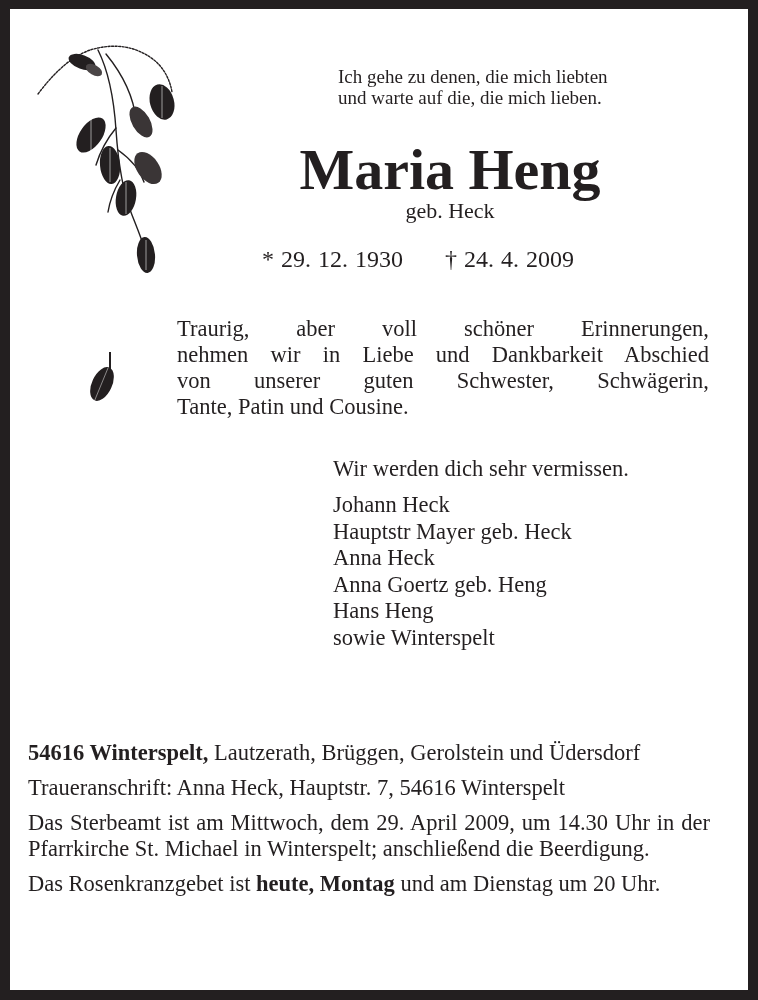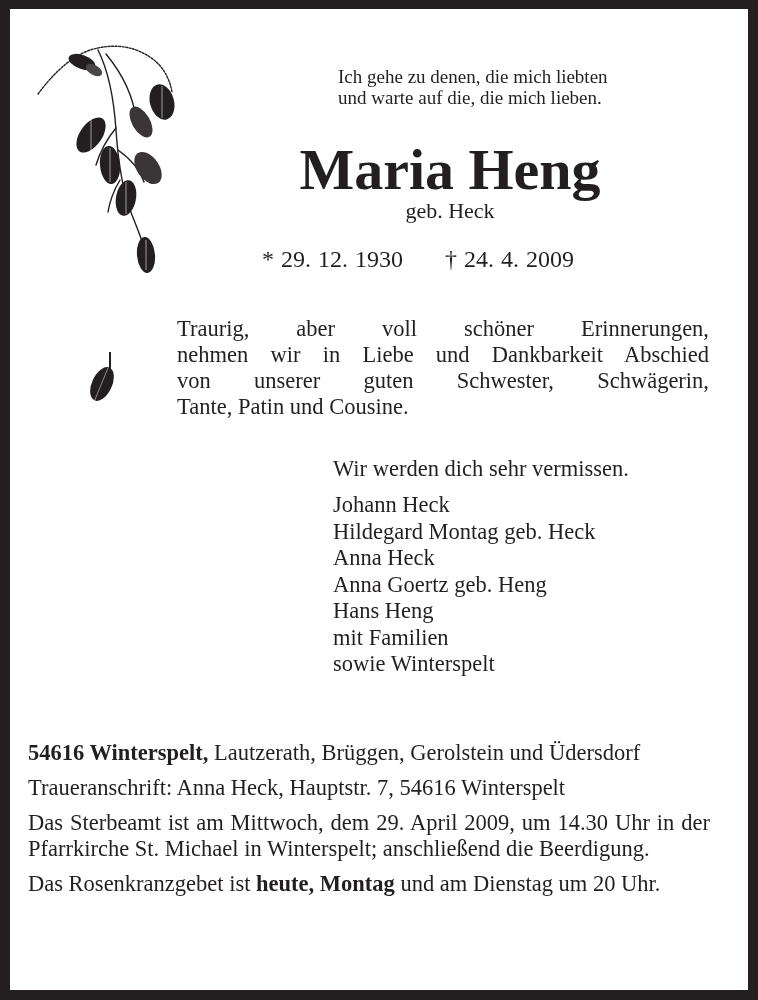--- a/index.html
+++ b/index.html
@@ -129,25 +129,24 @@
   <p style="text-align-last: justify;">Traurig, aber voll schöner Erinnerungen,</p>
   <p style="text-align-last: justify;">nehmen wir in Liebe und Dankbarkeit Abschied</p>
   <p style="text-align-last: justify;">von unserer guten Schwester, Schwägerin,</p>
   <p class="last">Tante, Patin und Cousine.</p>
 </div>
 
 <div class="abs miss">Wir werden dich sehr vermissen.</div>
 
 <div class="abs signers">
   <div>Johann Heck</div>
-  <div>Hildegard Montag geb. Heck</div>
+  <div>Hauptstr Mayer geb. Heck</div>
   <div>Anna Heck</div>
   <div>Anna Goertz geb. Heng</div>
   <div>Hans Heng</div>
-  <div>mit Familien</div>
   <div>sowie Winterspelt</div>
 </div>
 
 <div class="abs bottom">
   <p class="left" style="margin-bottom:9px;"><b>54616 Winterspelt,</b><span> Lautzerath, Brüggen, Gerolstein und Üdersdorf</span></p>
   <p class="left">Traueranschrift: Anna Heck, Hauptstr. 7, 54616 Winterspelt</p>
   <p>Das Sterbeamt ist am Mittwoch, dem 29. April 2009, um 14.30 Uhr in der Pfarrkirche St. Michael in Winterspelt; anschließend die Beerdigung.</p>
   <p class="left"><span>Das Rosenkranzgebet ist </span><b>heute, Montag</b><span> und am Dienstag um 20 Uhr.</span></p>
 </div>
 

